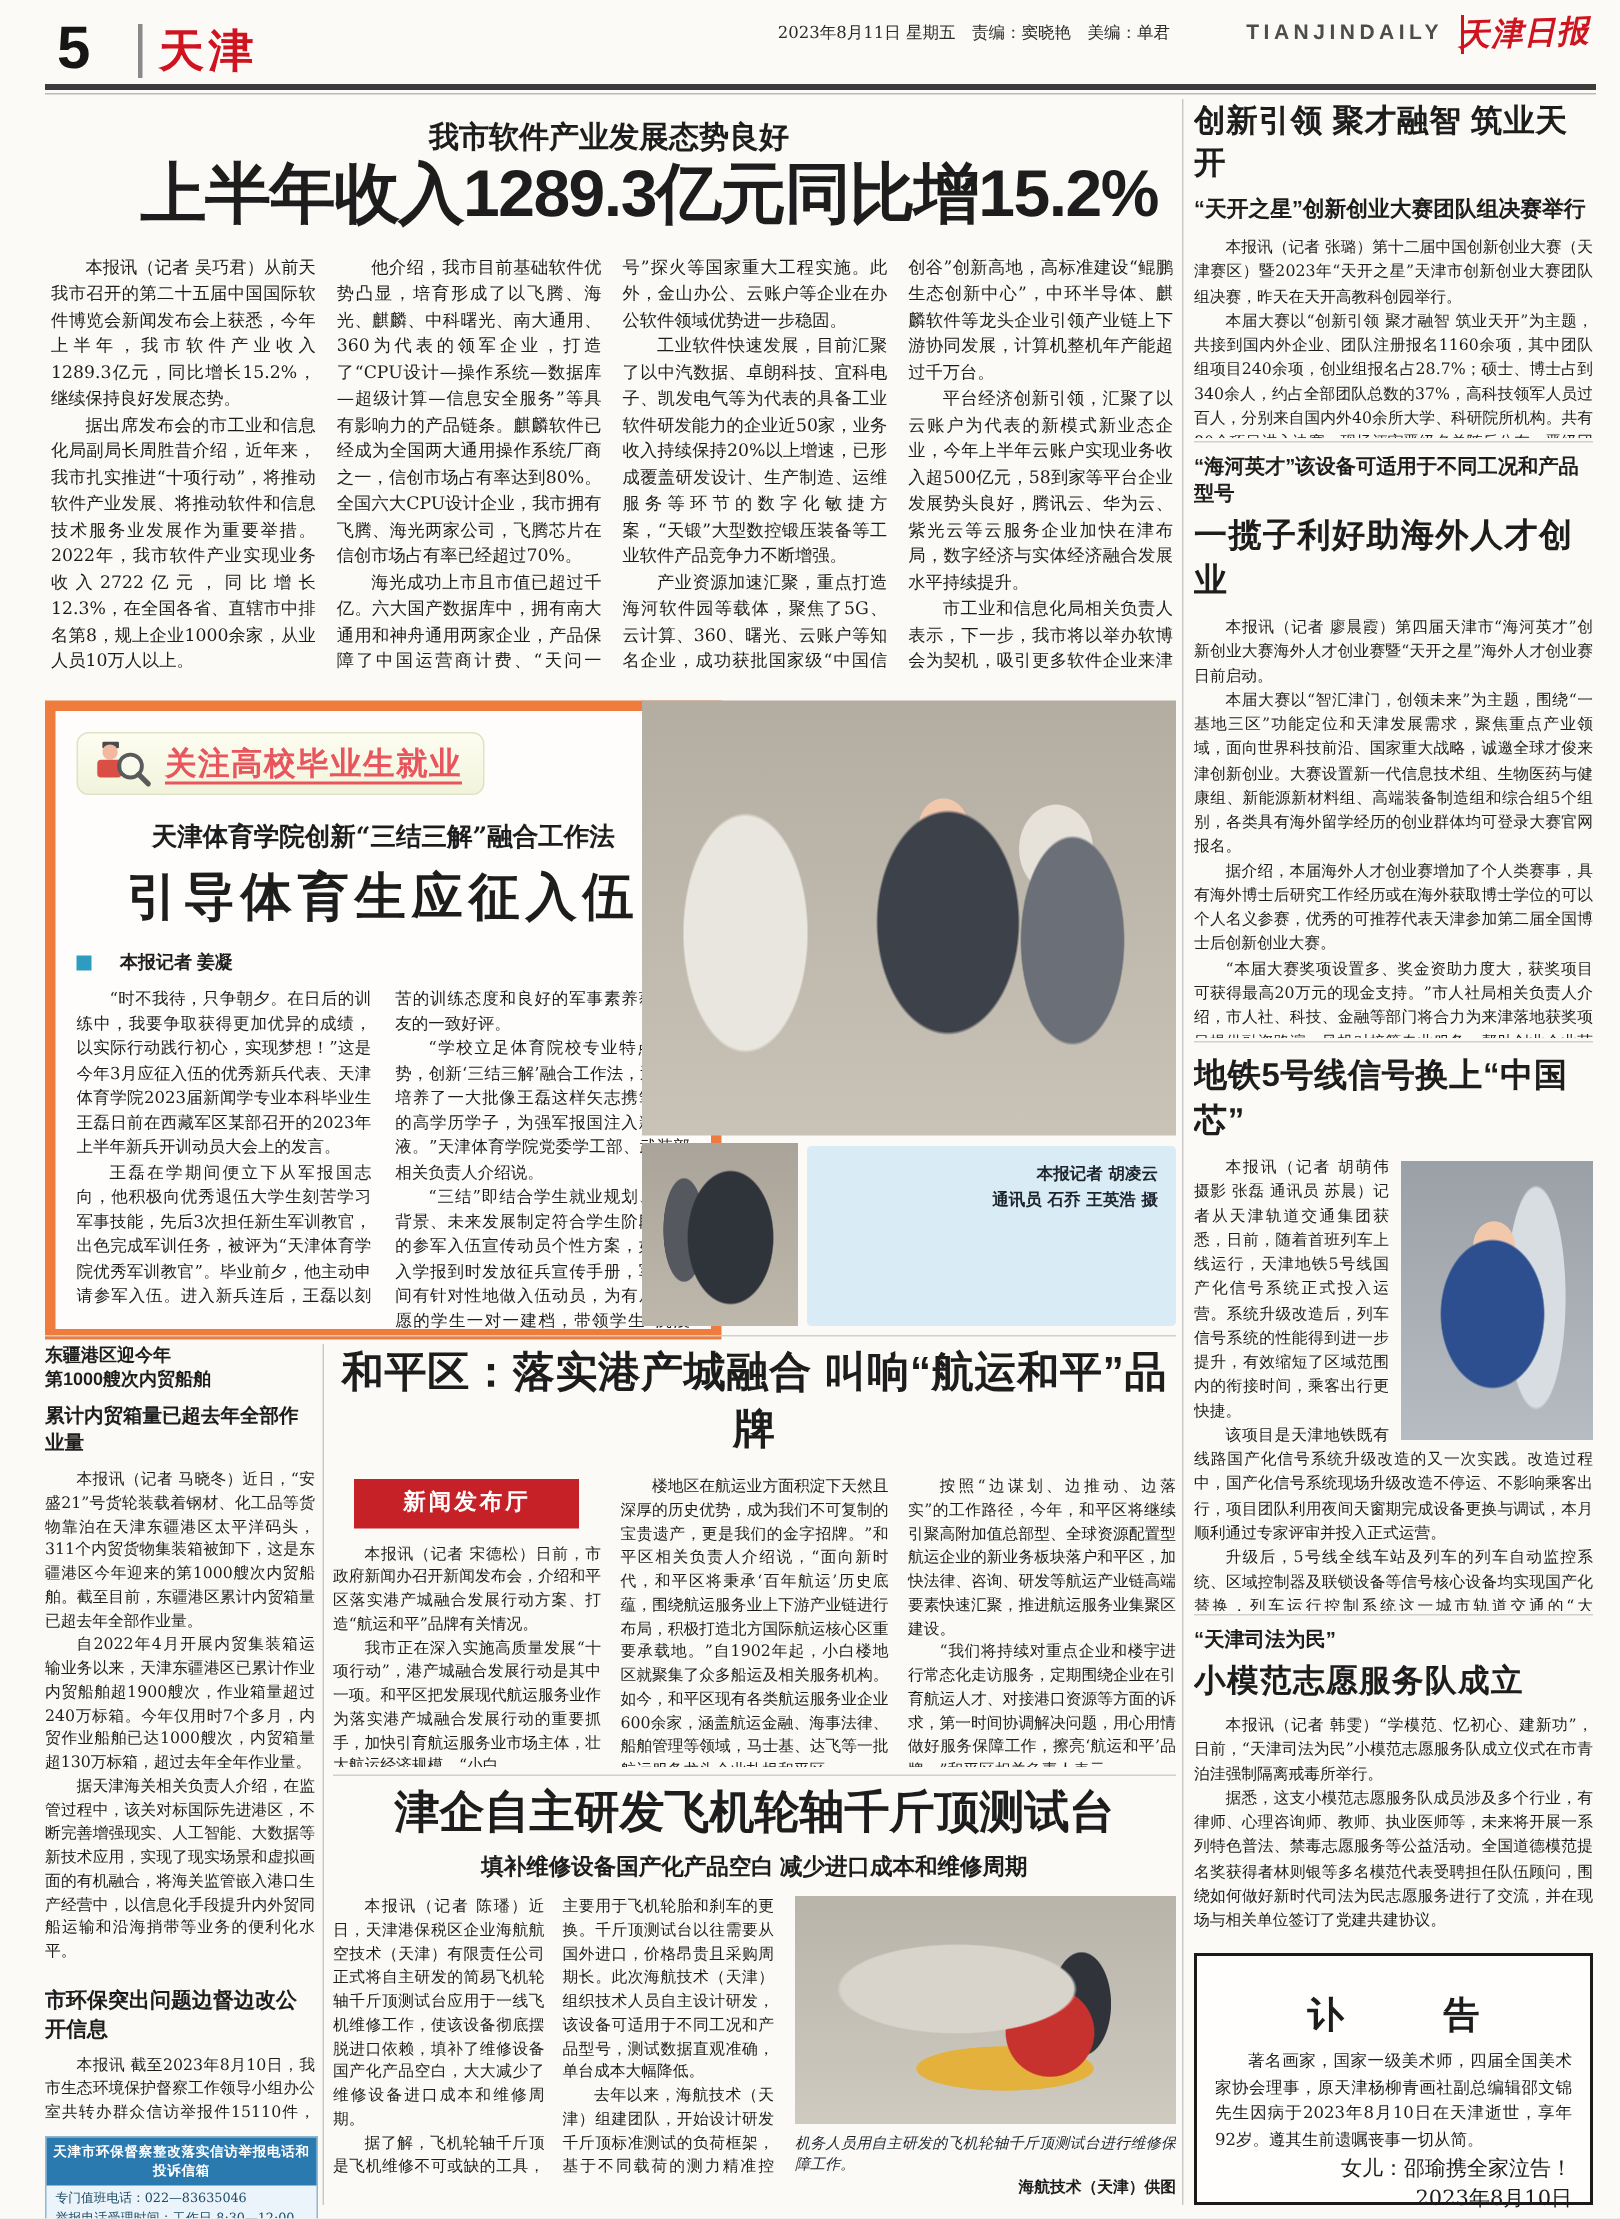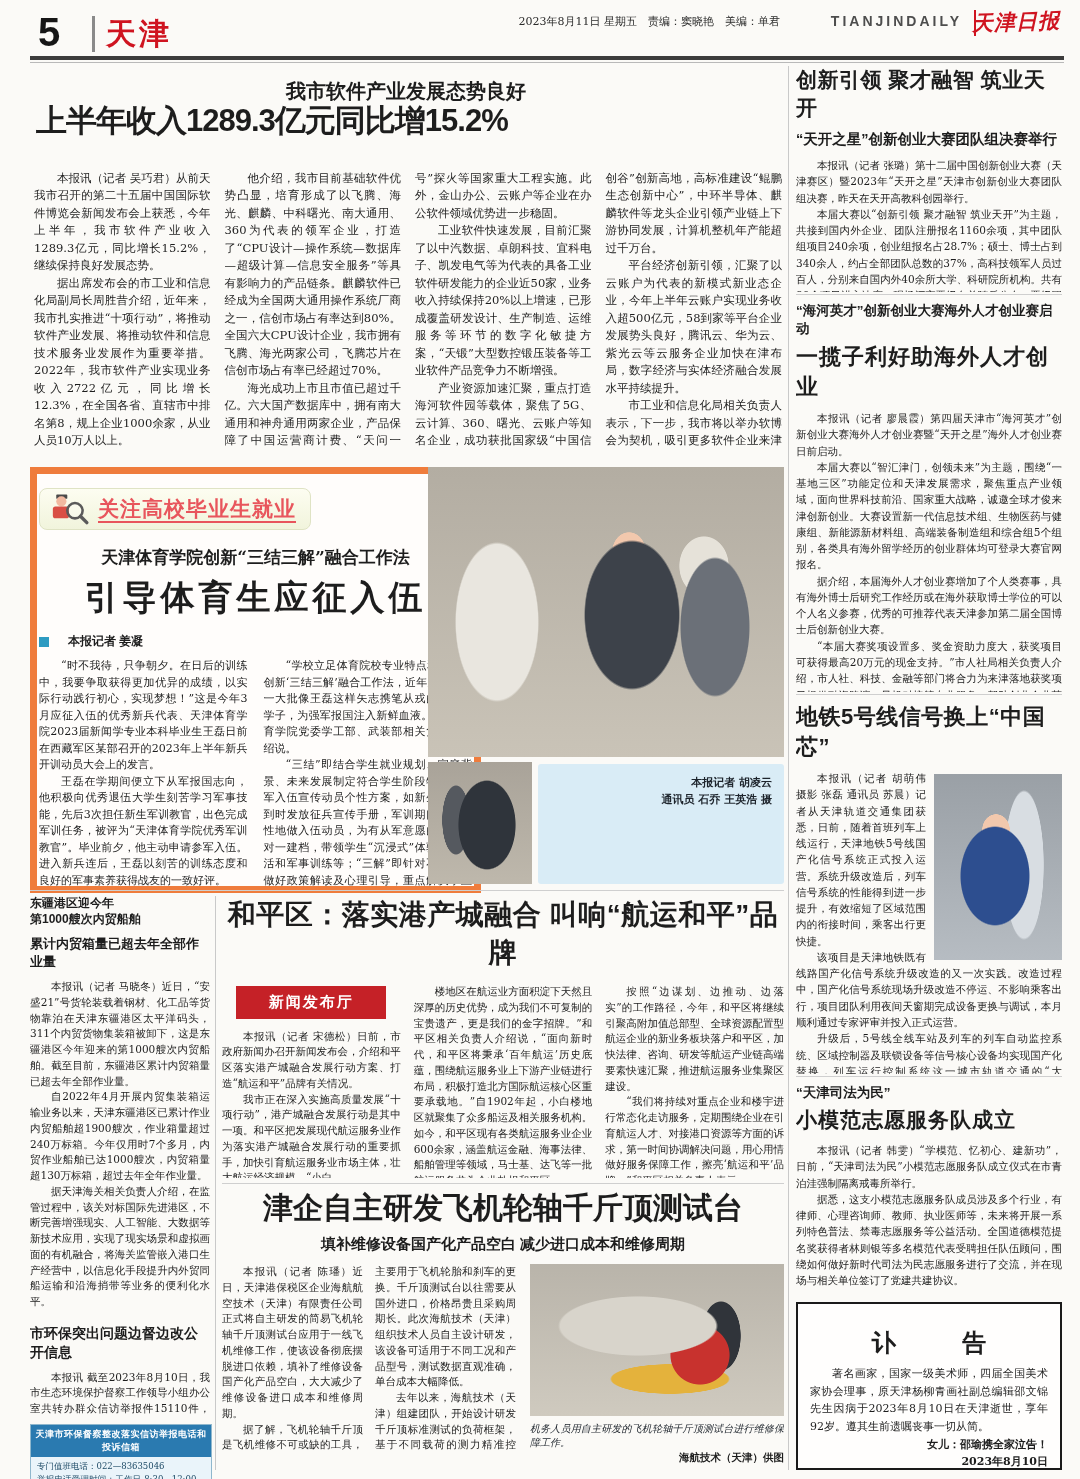--- a/index.html
+++ b/index.html
@@ -12,28 +12,28 @@
   .section-name{position:absolute;left:106px;top:14px;font-size:30px;font-weight:900;color:#cf1420;letter-spacing:3px;}
   .dateline{position:absolute;right:300px;top:14px;font-size:11px;color:#2b2b2b;}
   .masthead-en{position:absolute;right:118px;top:13px;font-size:14px;font-weight:bold;color:#4d4d4d;letter-spacing:3px;}
   .logo-bar{position:absolute;right:104px;top:10px;width:2px;height:26px;background:#cf1420;}
   .masthead-cn{position:absolute;right:20px;top:8px;font-size:21px;font-weight:900;color:#cf1420;
                font-style:italic;letter-spacing:1px;transform:rotate(-2deg);}
   .toprule{position:absolute;left:30px;right:16px;top:56px;height:4px;background:#3c3c3c;}
   .toprule2{position:absolute;left:30px;right:16px;top:62px;height:1px;background:#b9b9b9;}
   
   .lead-kicker{position:absolute;left:30px;top:78px;width:752px;text-align:center;font-size:20px;font-weight:900;}
-  .lead-headline{position:absolute;left:36px;top:100px;width:756px;text-align:left;font-size:31px;
+  .lead-headline{position:absolute;left:16px;top:100px;width:756px;text-align:right;font-size:44px;
                  font-weight:900;letter-spacing:-1px;}
   .lead-body{position:absolute;left:34px;top:170px;width:748px;height:290px;column-count:4;column-gap:14px;
              font-size:11.5px;line-height:1.52;overflow:hidden;}
   .paras p{margin:0;text-indent:2em;text-align:justify;}
   
   .focus-box{position:absolute;left:30px;top:467px;width:451px;height:426px;border:7px solid #ef7c3c;
-             background:#fffdfb;box-sizing:border-box;padding:10px 2px;}
+             background:#fffdfb;box-sizing:border-box;padding:10px 14px;}
   .focus-badge{display:inline-flex;align-items:center;gap:8px;margin-top:4px;
                background:linear-gradient(#fdfdf1,#f1f4dc);border:1px solid #dfe3c4;border-radius:8px;
                padding:3px 14px 3px 8px;}
   .focus-badge-label{font-size:21px;font-weight:900;color:#e8555c;text-decoration:underline;
                      text-underline-offset:5px;letter-spacing:1px;}
   .focus-kicker{text-align:center;font-size:17px;font-weight:900;margin-top:16px;}
   .focus-headline{text-align:center;font-size:34px;font-weight:900;letter-spacing:4px;margin-top:6px;}
   .focus-byline{margin-top:12px;font-size:12px;font-weight:bold;display:flex;align-items:center;gap:19px;}
   .byline-sq{width:10px;height:10px;background:#2e9bc1;display:inline-block;}
   .focus-body{margin-top:8px;height:240px;column-count:2;column-gap:16px;font-size:11px;line-height:1.5;overflow:hidden;}
@@ -104,21 +104,21 @@
       radial-gradient(closest-side,#2d4e8f 97%,transparent) 45% 60%/70px 100px no-repeat,
       radial-gradient(closest-side,#f2c8ad 97%,transparent) 48% 26%/28px 32px no-repeat,
       radial-gradient(closest-side,#d8dde2 97%,transparent) 80% 45%/40px 150px no-repeat,
       radial-gradient(closest-side,#e0722c 97%,transparent) 42% 44%/54px 26px no-repeat,
       linear-gradient(#9aa0a6,#b6bcc2);}
   
   .obit{position:absolute;left:796px;top:1302px;width:266px;height:168px;border:2px solid #1a1a1a;
         box-sizing:border-box;padding:23px 12px;background:#fffefd;}
   .obit-title{text-align:center;font-size:24px;font-weight:900;letter-spacing:30px;text-indent:30px;}
   .obit-body{font-size:11px;line-height:1.6;text-align:justify;text-indent:2em;margin-top:6px;}
-  .obit-sign{font-size:11px;font-weight:bold;text-align:right;margin-top:2px;}
+  .obit-sign{font-size:14px;font-weight:normal;text-align:right;margin-top:2px;}
 </style>
 </head>
 <body>
 
 <div id="page">
 
   <div class="pagenum sans">5</div>
   <div class="pn-bar"></div>
   <div class="section-name sans">天津</div>
   <div class="dateline">2023年8月11日 星期五　责编：窦晓艳　美编：单君</div>
@@ -243,21 +243,21 @@
   <div class="r-sec" style="top:66px;height:226px;">
     <div class="r-headline sans">创新引领 聚才融智 筑业天开</div>
     <div class="r-subhead sans">“天开之星”创新创业大赛团队组决赛举行</div>
     <div class="r-body paras">
         <p>本报讯（记者 张璐）第十二届中国创新创业大赛（天津赛区）暨2023年“天开之星”天津市创新创业大赛团队组决赛，昨天在天开高教科创园举行。</p>
         <p>本届大赛以“创新引领 聚才融智 筑业天开”为主题，共接到国内外企业、团队注册报名1160余项，其中团队组项目240余项，创业组报名占28.7%；硕士、博士占到340余人，约占全部团队总数的37%，高科技领军人员过百人，分别来自国内外40余所大学、科研院所机构。共有80个项目进入决赛，现场评审晋级名单随后公布，晋级团队将获进一步扶持。</p>
       </div>
   </div>
 
   <div class="r-sec" style="top:302px;height:390px;">
-    <div class="r-kicker sans">“海河英才”创新创业大赛海外人才创业赛启动</div>
+    <div class="r-kicker sans">“海河英才”该设备可适用于不同工况和产品型号</div>
     <div class="r-headline2 sans">一揽子利好助海外人才创业</div>
     <div class="r-body paras">
         <p>本报讯（记者 廖晨霞）第四届天津市“海河英才”创新创业大赛海外人才创业赛暨“天开之星”海外人才创业赛日前启动。</p>
         <p>本届大赛以“智汇津门，创领未来”为主题，围绕“一基地三区”功能定位和天津发展需求，聚焦重点产业领域，面向世界科技前沿、国家重大战略，诚邀全球才俊来津创新创业。大赛设置新一代信息技术组、生物医药与健康组、新能源新材料组、高端装备制造组和综合组5个组别，各类具有海外留学经历的创业群体均可登录大赛官网报名。</p>
         <p>据介绍，本届海外人才创业赛增加了个人类赛事，具有海外博士后研究工作经历或在海外获取博士学位的可以个人名义参赛，优秀的可推荐代表天津参加第二届全国博士后创新创业大赛。</p>
         <p>“本届大赛奖项设置多、奖金资助力度大，获奖项目可获得最高20万元的现金支持。”市人社局相关负责人介绍，市人社、科技、金融等部门将合力为来津落地获奖项目提供融资路演、风投对接等专业服务，帮助创业企业获得政府性天使投资、政策担保、贴息贷款、无抵押贷款等金融支持，具有高成长性的初创科技型企业还可推荐申报天津市高成长初创科技型企业专项投资项目，经评估可获得最高1000万元综合支持。</p>
       </div>
   </div>
 
   <div class="r-sec" style="top:702px;height:372px;">

